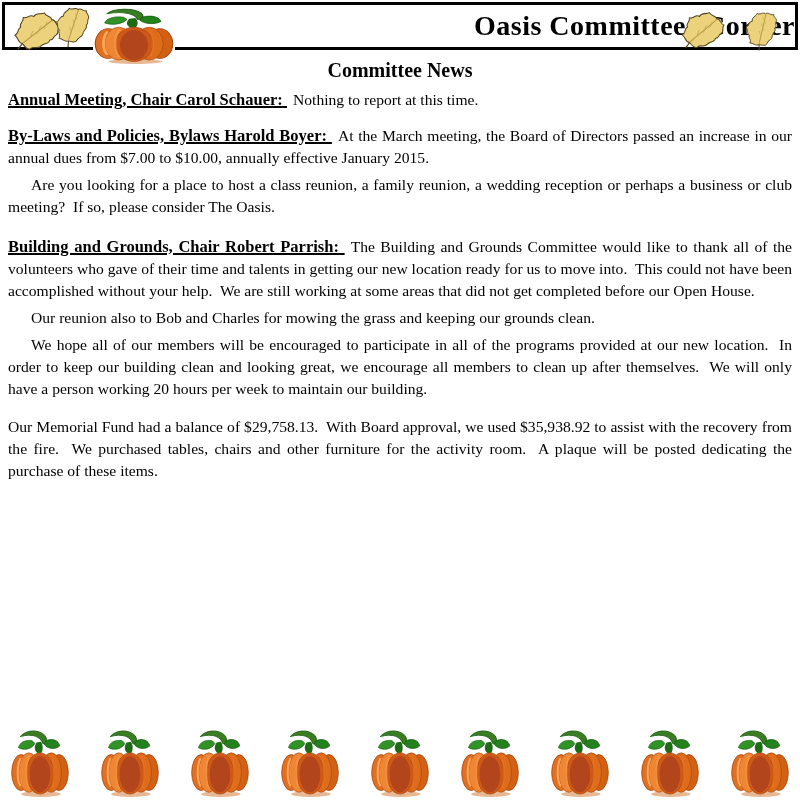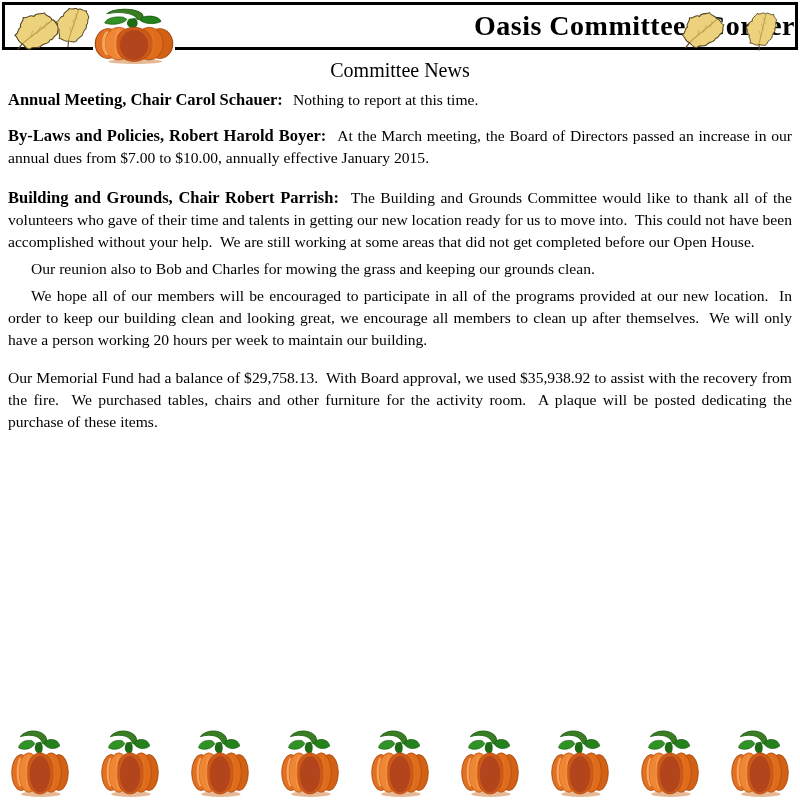--- a/index.html
+++ b/index.html
@@ -24,36 +24,37 @@
   .deco { position: absolute; }
   .leaf-l1 { left: 6px;  top: 7px; width: 54px; height: 40px; transform: rotate(-6deg); }
   .leaf-l2 { left: 46px; top: 0px; width: 46px; height: 40px; transform: rotate(-40deg); }
   .hdr-pumpkin { left: 88px; top: 3px; width: 82px; height: 57px; background: #fff; }
   .leaf-r1 { right: 64px; top: 7px; width: 54px; height: 38px; transform: rotate(-8deg); }
   .leaf-r2 { right: 10px; top: 3px; width: 44px; height: 42px; transform: rotate(-45deg); }
 
   .content { padding: 0 8px; }
   .subtitle {
     margin: 9px 0 0 0; text-align: center;
-    font-size: 20px; font-weight: normal;
+    font-size: 20px; font-weight: bold;
   }
   section { margin-top: 14px; }
   #sec-annual   { margin-top: 7px;  }
   #sec-building { margin-top: 18px; }
   #sec-finance  { margin-top: 16px; }
   section .para:first-child { margin-top: 0; }
   .para {
     margin: 5px 0 0 0;
     font-size: 15.6px; line-height: 22px;
     text-align: justify;
     white-space: pre-wrap;
   }
   .indent { text-indent: 23px; }
   .sec-h {
     font-weight: bold; font-size: 16.5px;
+    text-decoration: underline;
     text-decoration-thickness: 2px;
   }
   .sec-h::after { content: "\00a0"; }
   .sec-intro { padding-left: 6px; margin-top: 20px; }
 
   .pumpkin-row {
     position: absolute; left: 0; right: 0; bottom: 2px;
     display: flex; justify-content: space-between;
     padding: 0 10px;
   }
@@ -110,21 +111,22 @@
 </div>
 
 <main class="content">
   <h2 class="subtitle">Committee News</h2>
 
   <section id="sec-annual">
     <p class="para"><span class="sec-h">Annual Meeting, Chair Carol Schauer:</span><span class="sec-intro">Nothing to report at this time.</span></p>
   </section>
 
   <section id="sec-bylaws">
-    <p class="para"><span class="sec-h">By-Laws and Policies, Robert Harold Boyer:</span><span class="sec-intro">At the March meeting, the Board of Directors passed an increase in our annual dues from $7.00 to $10.00, annually effective January 2015.</span></p>
+    <p class="para"><span class="sec-h">By-Laws and Policies, Bylaws Harold Boyer:</span><span class="sec-intro">At the March meeting, the Board of Directors passed an increase in our annual dues from $7.00 to $10.00, annually effective January 2015.</span></p>
+    <p class="para indent">Are you looking for a place to host a class reunion, a family reunion, a wedding reception or perhaps a business or club meeting?  If so, please consider The Oasis.</p>
   </section>
 
   <section id="sec-building">
     <p class="para"><span class="sec-h">Building and Grounds, Chair Robert Parrish:</span><span class="sec-intro">The Building and Grounds Committee would like to thank all of the volunteers who gave of their time and talents in getting our new location ready for us to move into.  This could not have been accomplished without your help.  We are still working at some areas that did not get completed before our Open House.</span></p>
     <p class="para indent">Our reunion also to Bob and Charles for mowing the grass and keeping our grounds clean.</p>
     <p class="para indent">We hope all of our members will be encouraged to participate in all of the programs provided at our new location.  In order to keep our building clean and looking great, we encourage all members to clean up after themselves.  We will only have a person working 20 hours per week to maintain our building.</p>
   </section>
 
   <section id="sec-finance">
     <p class="para">Our Memorial Fund had a balance of $29,758.13.  With Board approval, we used $35,938.92 to assist with the recovery from the fire.  We purchased tables, chairs and other furniture for the activity room.  A plaque will be posted dedicating the purchase of these items.</p>

